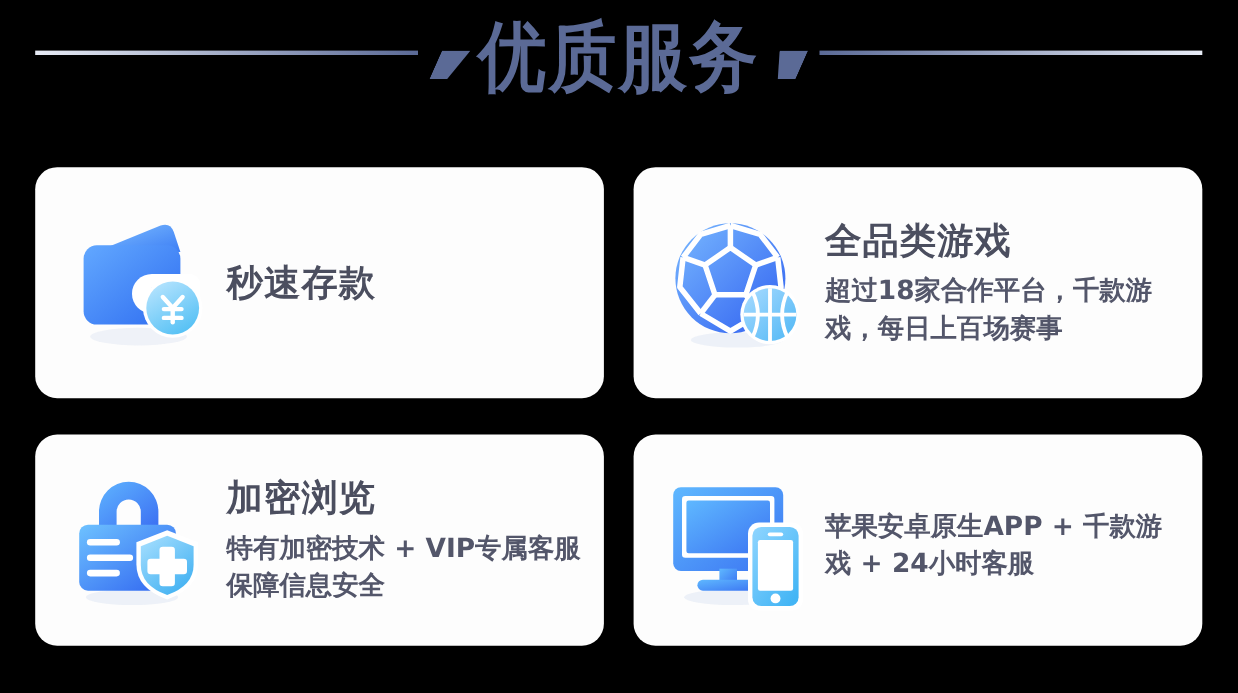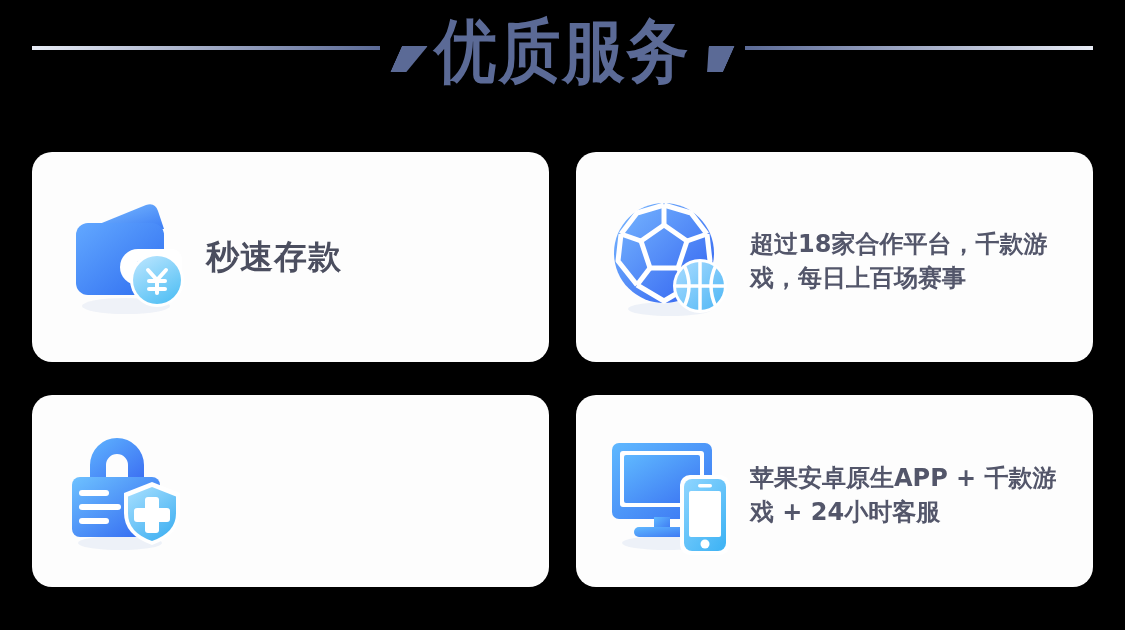--- a/index.html
+++ b/index.html
@@ -212,20 +212,21 @@
         <circle cx="96" cy="95" r="24" fill="url(#s2)"></circle>
         <g fill="none" stroke="#ffffff" stroke-width="3.5">
           <path d="M72 95 h48"></path>
           <path d="M96 71 v48"></path>
           <path d="M80 74 q10 21 0 42"></path>
           <path d="M112 74 q-10 21 0 42"></path>
         </g>
       </svg>
     </div>
     <div class="card-text">
+      <div class="card-title">全品类游戏</div>
       <div class="card-desc two-line">超过18家合作平台，千款游戏，每日上百场赛事</div>
     </div>
   </div>
 
   <div class="card">
     <div class="card-icon">
       <svg class="icon-svg" viewBox="0 0 132 132" xmlns="http://www.w3.org/2000/svg">
         <defs>
           <linearGradient id="l1" x1="0" y1="0" x2="1" y2="1">
             <stop offset="0" stop-color="#5fb4ff"></stop>
@@ -248,20 +249,24 @@
           <path d="M22 82 h36"></path>
           <path d="M22 96 h24"></path>
         </g>
         <path d="M92 57 l28 11 v20 q0 22 -28 32 q-28 -10 -28 -32 V68 Z" fill="#ffffff"></path>
         <path d="M92 62 l24 9.5 v17 q0 19 -24 27.5 q-24 -8.5 -24 -27.5 V71.5 Z" fill="url(#l3)"></path>
         <g fill="#ffffff">
           <rect x="85" y="72" width="14" height="36" rx="3"></rect>
           <rect x="74" y="83" width="36" height="14" rx="3"></rect>
         </g>
       </svg>
+    </div>
+    <div class="card-text">
+      <div class="card-title">加密浏览</div>
+      <div class="card-desc two-line">特有加密技术 + VIP专属客服保障信息安全</div>
     </div>
   </div>
 
   <div class="card">
     <div class="card-icon">
       <svg class="icon-svg" viewBox="0 0 132 132" xmlns="http://www.w3.org/2000/svg">
         <defs>
           <linearGradient id="m1" x1="0" y1="0" x2="1" y2="1">
             <stop offset="0" stop-color="#5fb8ff"></stop>
               <stop offset="1" stop-color="#3b74f2"></stop>

